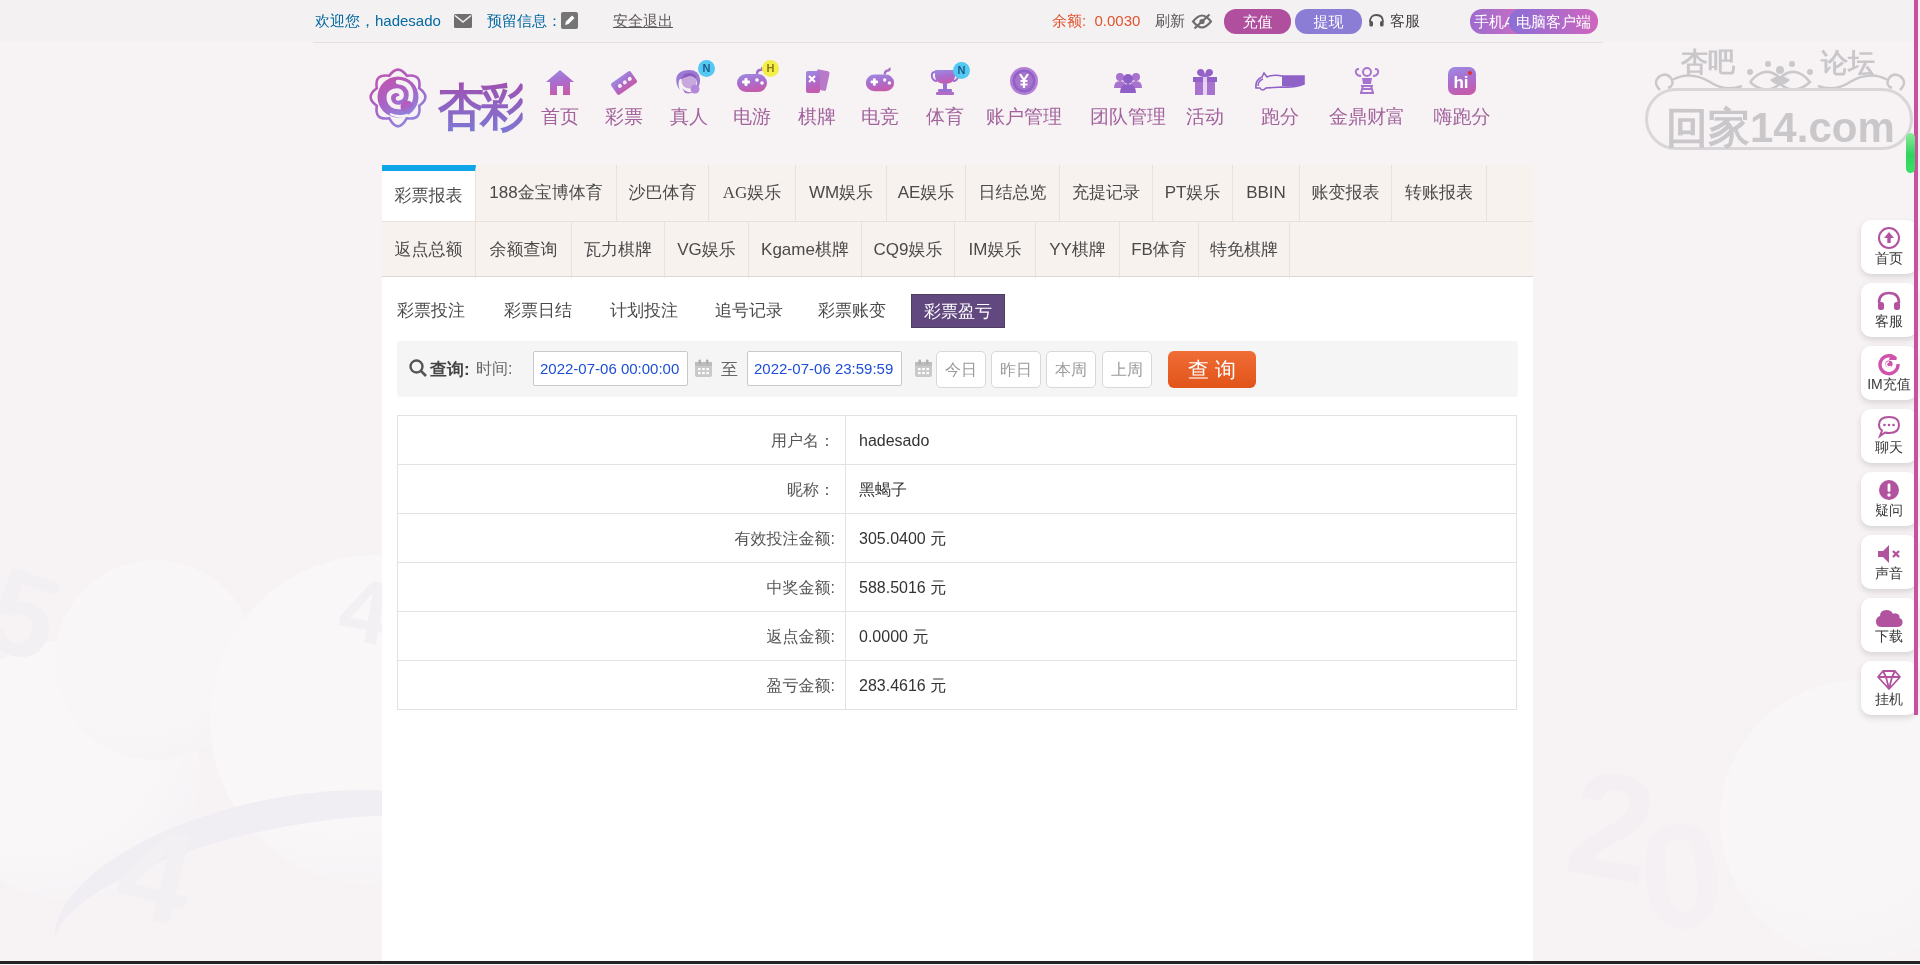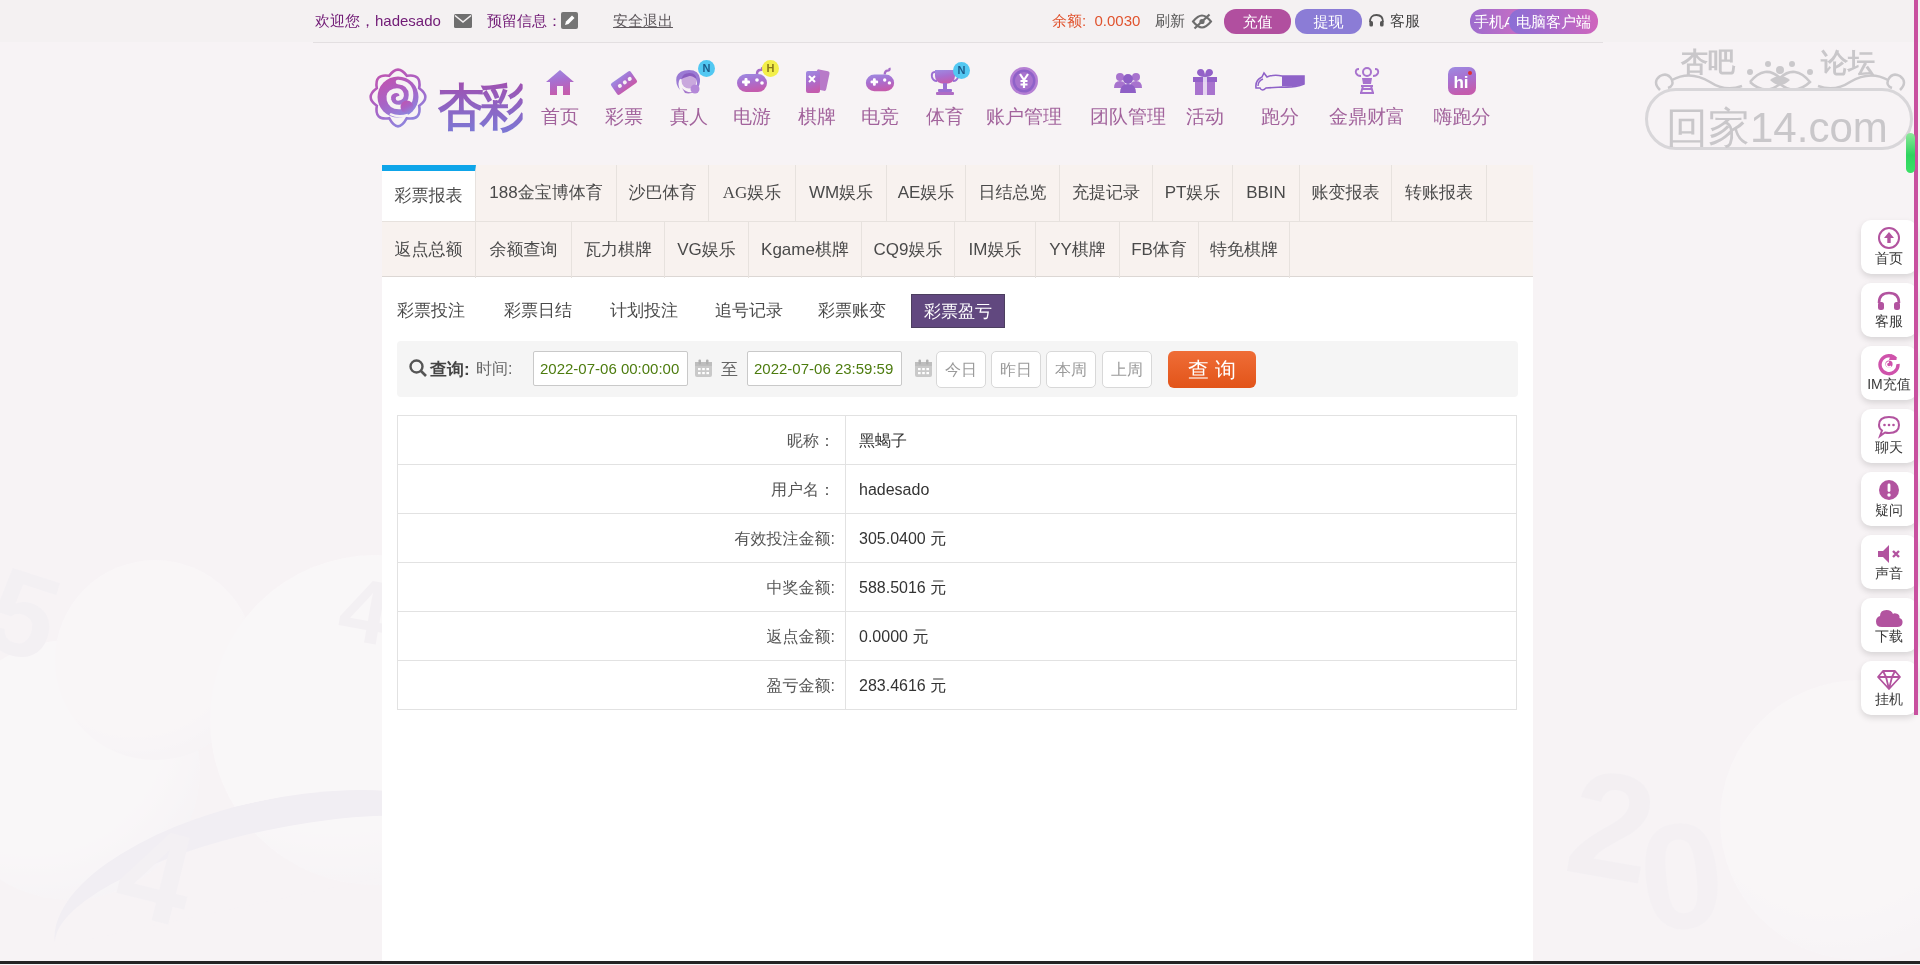--- a/index.html
+++ b/index.html
@@ -3,21 +3,21 @@
 <meta charset="utf-8">
 <style>
 * { margin:0; padding:0; box-sizing:border-box; }
 html,body { width:1920px; height:965px; overflow:hidden; font-family:"Liberation Sans",sans-serif; }
 body { background:#f7f3f5; position:relative; }
 .abs { position:absolute; }
 
 
 #topbar { position:absolute; left:0; top:0; width:1920px; height:42px; background:#f4f1f2; }
 #topbar-border { position:absolute; left:313px; top:42px; width:1290px; height:1px; background:#e3dfe1; }
-.tb-text { position:absolute; top:0; height:42px; line-height:42px; font-size:15px; color:#701a75; }
+.tb-text { position:absolute; top:0; height:42px; line-height:42px; font-size:15px; color:#0369a1; }
 
 
 .tbtn { position:absolute; top:9px; height:25px; line-height:25px; border-radius:12px; color:#fff; font-size:15px; text-align:center; }
 
 
 .nav-item { position:absolute; top:70px; width:110px; text-align:center; }
 .nav-item .ic { height:30px; display:flex; align-items:flex-end; justify-content:center; }
 .nav-item .ic .iw { position:relative; display:inline-block; }
 .nav-item .tx { margin-top:4px; font-size:19px; color:#a2639c; }
 .badge { position:absolute; top:-6px; right:-10px; width:17px; height:17px; border-radius:50%; font-size:11px; font-weight:bold; line-height:17px; text-align:center; }
@@ -32,21 +32,21 @@
 .trow { position:absolute; left:0; width:1151px; height:56px; display:flex; }
 .tab { height:56px; line-height:56px; text-align:center; font-size:17px; color:#4a4a4a; border-right:1px solid #e7e2de; flex:none; }
 .tab.active { background:#fff; border-top:6px solid #0ea5e9; line-height:49px; }
 
 
 .stab { position:absolute; top:129px; height:34px; line-height:34px; text-align:center; font-size:17px; color:#4a4a4a; }
 .stab.active { background:#61487f; border:1px solid #4c3f5f; color:#fff; }
 
 
 #qbar { position:absolute; left:15px; top:176px; width:1121px; height:56px; background:#f5f5f5; border-radius:4px; }
-.qinput { position:absolute; top:10px; width:155px; height:35px; background:#fff; border:1px solid #c9c9c9; border-radius:2px; font-size:15px; color:#4d7c0f; line-height:33px; padding-left:6px; white-space:nowrap; overflow:hidden; }
+.qinput { position:absolute; top:10px; width:155px; height:35px; background:#fff; border:1px solid #c9c9c9; border-radius:2px; font-size:15px; color:#1d4ed8; line-height:33px; padding-left:6px; white-space:nowrap; overflow:hidden; }
 .qbtn { position:absolute; top:10px; width:50px; height:37px; background:#fff; border:1px solid #d8d8d8; border-radius:5px; color:#9a9a9a; font-size:16px; line-height:35px; text-align:center; }
 
 
 #tbl { position:absolute; left:15px; top:250px; width:1120px; border:1px solid #e2e2e2; border-bottom:none; }
 .trw { height:49px; border-bottom:1px solid #e2e2e2; position:relative; }
 .trw .lb { position:absolute; left:0; top:0; width:448px; height:49px; line-height:49px; text-align:right; padding-right:10px; font-size:16px; color:#555; border-right:1px solid #e2e2e2; }
 .trw .vl { position:absolute; left:461px; top:0; height:49px; line-height:49px; font-size:16px; color:#333; }
 
 
 .scard { position:absolute; left:1861px; width:56px; height:54px; background:#fff; border-radius:10px; box-shadow:0 3px 6px rgba(0,0,0,0.13); text-align:center; }
@@ -290,21 +290,21 @@
   <g fill="#cac8cb">
     <circle cx="100" cy="20" r="3"></circle>
       <circle cx="118" cy="12" r="3"></circle>
       <circle cx="130" cy="18" r="4"></circle>
       <circle cx="142" cy="12" r="3"></circle>
       <circle cx="160" cy="20" r="3"></circle>
     <path d="M120 28 Q130 20 140 28 Q130 38 120 28Z"></path>
   </g>
 </svg>
 <div class="abs" style="left:1645px; top:88px; width:268px; height:62px; border:3px solid #d8d6d9; border-radius:31px;"></div>
-<div class="abs" style="left:1666px; top:100px; font-size:42px; font-weight:normal; color:#c9c7ca; letter-spacing:0px;">回家14.com</div>
+<div class="abs" style="left:1666px; top:100px; font-size:42px; font-weight:bold; color:#c9c7ca; letter-spacing:0px;">回家14.com</div>
 
 <div id="col">
   <div id="tabs">
     <div class="trow" style="top:0;">
       <div class="tab active" style="width:94px;">彩票报表</div>
       <div class="tab" style="width:141px;">188金宝博体育</div>
       <div class="tab" style="width:92px;">沙巴体育</div>
       <div class="tab" style="width:87px;font-family:Liberation Serif, serif;">AG娱乐</div>
       <div class="tab" style="width:91px;">WM娱乐</div>
       <div class="tab" style="width:79px;">AE娱乐</div>
@@ -376,26 +376,26 @@
       </svg>
     <div class="qbtn" style="left:539px;">今日</div>
     <div class="qbtn" style="left:594px;">昨日</div>
     <div class="qbtn" style="left:649px;">本周</div>
     <div class="qbtn" style="left:705px;">上周</div>
     <div class="abs" style="left:771px; top:10px; width:88px; height:37px; background:linear-gradient(180deg,#ef6d37,#e25419); border-radius:6px; color:#fff; font-size:21px; text-align:center; line-height:37px;">查 询</div>
   </div>
 
   <div id="tbl">
     <div class="trw">
+        <div class="lb">用户名：</div>
+        <div class="vl">hadesado</div>
+      </div>
+    <div class="trw">
         <div class="lb">昵称：</div>
         <div class="vl">黑蝎子</div>
-      </div>
-    <div class="trw">
-        <div class="lb">用户名：</div>
-        <div class="vl">hadesado</div>
       </div>
     <div class="trw">
         <div class="lb">有效投注金额:</div>
         <div class="vl">305.0400 元</div>
       </div>
     <div class="trw">
         <div class="lb">中奖金额:</div>
         <div class="vl">588.5016 元</div>
       </div>
     <div class="trw">

